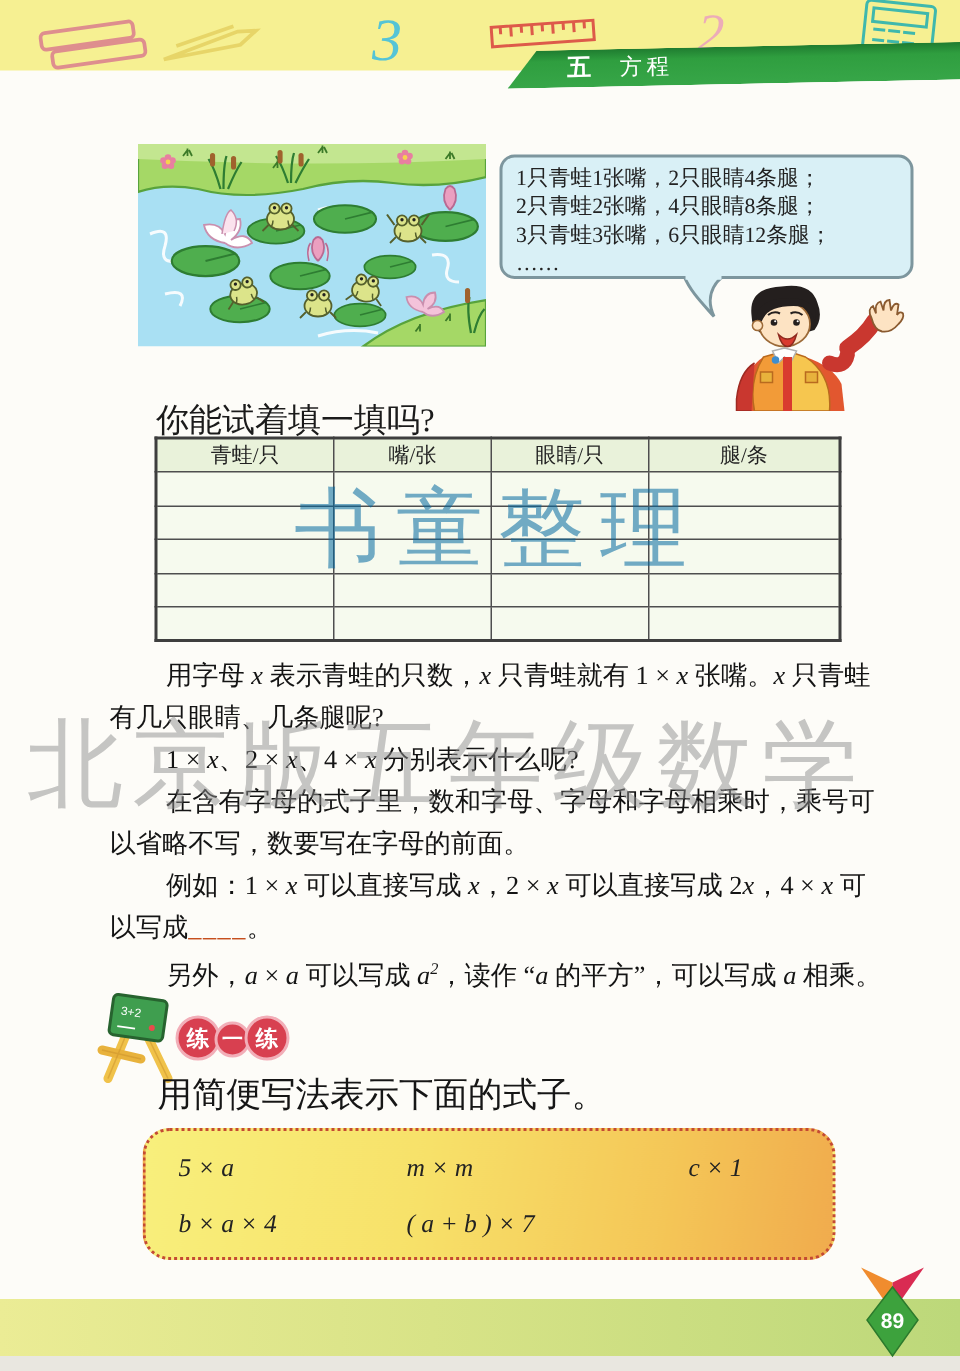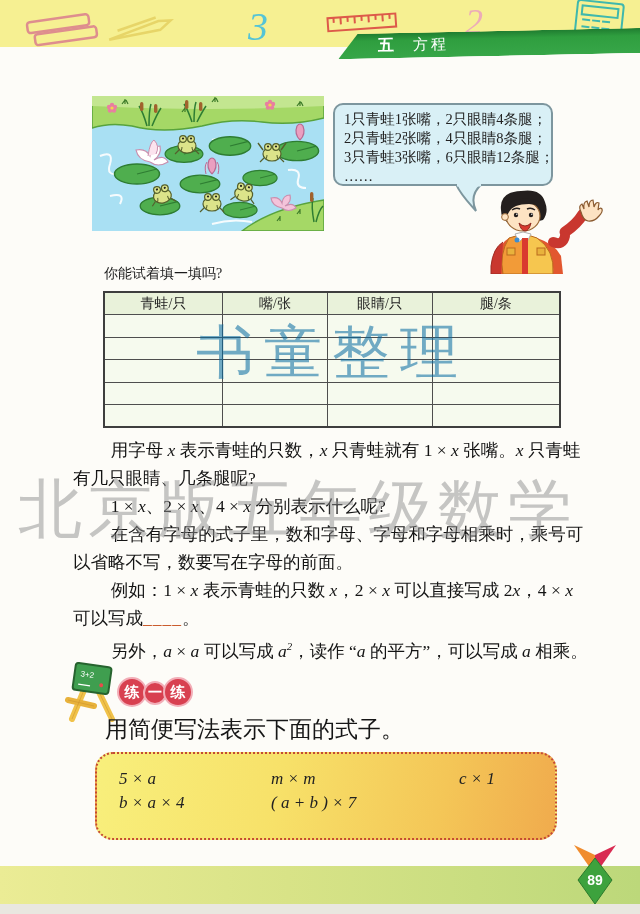--- a/index.html
+++ b/index.html
@@ -14,30 +14,30 @@
     clip-path:polygon(20px 0, 100% 0, 100% 100%, 0 100%);
     transform:rotate(-1.2deg); display:flex; align-items:center; padding-left:40px;
     font-family:"Liberation Sans", sans-serif; color:#fff; }
   .chapter-num { font-size:16px; font-weight:bold; letter-spacing:1px; }
   .chapter-title { font-size:15px; margin-left:18px; letter-spacing:3px; }
 
   
   .pond { position:absolute; left:92px; top:96px; width:232px; height:135px; }
 
   
-  .speech-bubble { position:absolute; left:333px; top:103px; width:220px; height:83px;
+  .speech-bubble { position:absolute; left:333px; top:103px; width:276px; height:83px;
     background:#d9f0f6; border:2px solid #7d969e; border-radius:10px; padding:5px 8px 0 9px; }
   .speech-bubble p { font-size:14.5px; line-height:19px; color:#222; letter-spacing:0; white-space:nowrap; }
   .bubble-tail { position:absolute; left:452px; top:184px; }
 
   
   .boy { position:absolute; left:465px; top:190px; width:148px; height:84px; }
 
   
-  .prompt-line { position:absolute; left:104px; top:265px; font-size:14px; color:#1b1b1b; }
+  .prompt-line { position:absolute; left:104px; top:265px; font-size:22px; color:#1b1b1b; }
   .fill-table { position:absolute; left:103px; top:291px; width:458px; border-collapse:collapse; }
   .fill-table th, .fill-table td { border:1px solid #4e4e4e; height:22.5px; font-weight:normal;margin-top:10px; }
   .fill-table th { background:#e9f2da; font-size:14px; color:#222; }
   .fill-table td { background:#f6faee; }
   .fill-table { border:2px solid #3e3e3e; }
 
   .watermark-table { position:absolute; left:103px; top:314px; width:458px; text-align:center;
     font-size:58px; color:#0369a1; opacity:.55; letter-spacing:10px; pointer-events:none; white-space:nowrap; }
   .watermark-page { position:absolute; left:18px; top:466px; width:640px;
     font-size:64px; color:#8f8f8f; opacity:.5; letter-spacing:6px; pointer-events:none; white-space:nowrap; }
@@ -57,21 +57,21 @@
     color:#fff; font-weight:bold; font-family:"Liberation Sans", sans-serif;
     display:flex; align-items:center; justify-content:center; }
   .pb-c1 { left:0; top:0; width:30px; height:30px; font-size:15px; }
   .pb-c2 { left:26px; top:4px; width:24px; height:24px; font-size:14px; }
   .pb-c3 { left:46px; top:0; width:30px; height:30px; font-size:15px; }
   .practice-instruction { position:absolute; left:105px; top:714px; font-size:23px; color:#161616; }
 
   .expr-box { position:absolute; left:95px; top:752px; width:462px; height:88px; border-radius:18px;
     border:2px dotted #c44a33;
     background:linear-gradient(100deg,#f8ef7c 0%,#f7e169 40%,#f4c657 75%,#f0ab4d 100%); }
-  .expr-grid { display:grid; grid-template-columns:152px 188px 1fr; padding:13px 0 0 22px; }
+  .expr-grid { display:grid; grid-template-columns:152px 188px 1fr; row-gap:13px; padding:13px 0 0 22px; }
   .expr-item { font-size:17px; font-style:italic; color:#222; line-height:24px; }
 
   
   .bottom-band { position:absolute; left:0; top:866px; width:640px; height:38px;
     background:linear-gradient(90deg,#ebec95 0%,#d8e387 45%,#bcd87a 100%); }
   .bottom-edge { position:absolute; left:0; top:904px; width:640px; height:10px; background:#e9e7e0; }
   .page-badge { position:absolute; left:571px; top:842px; }
 </style>
 </head>
 <body>
@@ -280,21 +280,21 @@
         </tr>
   </tbody>
     </table>
 
   <div class="watermark-table">书童整理</div>
 
   <div class="body-text">
     <p><span>用字母 </span><span class="sg-i">x</span><span> 表示青蛙的只数，</span><span class="sg-i">x</span><span> 只青蛙就有 1 × </span><span class="sg-i">x</span><span> 张嘴。</span><span class="sg-i">x</span><span> 只青蛙有几只眼睛、几条腿呢?</span></p>
     <p><span>1 × </span><span class="sg-i">x</span><span>、2 × </span><span class="sg-i">x</span><span>、4 × </span><span class="sg-i">x</span><span> 分别表示什么呢?</span></p>
     <p><span>在含有字母的式子里，数和字母、字母和字母相乘时，乘号可以省略不写，数要写在字母的前面。</span></p>
-    <p><span>例如：1 × </span><span class="sg-i">x</span><span> 表示青蛙的只数 </span><span class="sg-i">x</span><span>，2 × </span><span class="sg-i">x</span><span> 可以直接写成 2</span><span class="sg-i">x</span><span>，4 × </span><span class="sg-i">x</span><span> 可以写成</span><span class="sg-blank">____</span><span>。</span></p>
+    <p><span>例如：1 × </span><span class="sg-i">x</span><span> 可以直接写成 </span><span class="sg-i">x</span><span>，2 × </span><span class="sg-i">x</span><span> 可以直接写成 2</span><span class="sg-i">x</span><span>，4 × </span><span class="sg-i">x</span><span> 可以写成</span><span class="sg-blank">____</span><span>。</span></p>
     <p><span>另外，</span><span class="sg-i">a</span><span> × </span><span class="sg-i">a</span><span> 可以写成 </span><span class="sg-i">a</span><sup class="sg-sup">2</sup><span>，读作 “</span><span class="sg-i">a</span><span> 的平方”，可以写成 </span><span class="sg-i">a</span><span> 相乘。</span></p>
   </div>
 
   <div class="watermark-page">北京版五年级数学</div>
 
   <svg class="easel-icon" width="58" height="60" viewBox="0 0 58 60">
     <path d="M20 28 L8 57" stroke="#f0c24a" stroke-width="6" stroke-linecap="round"></path>
     <path d="M34 28 L48 57" stroke="#f0c24a" stroke-width="6" stroke-linecap="round"></path>
     <path d="M4 38 L30 44" stroke="#e8b23c" stroke-width="6" stroke-linecap="round"></path>
     <path d="M20 28 L8 57 M34 28 L48 57 M4 38 L30 44" stroke="#c98f2a" stroke-width="1" fill="none" opacity=".5"></path>

